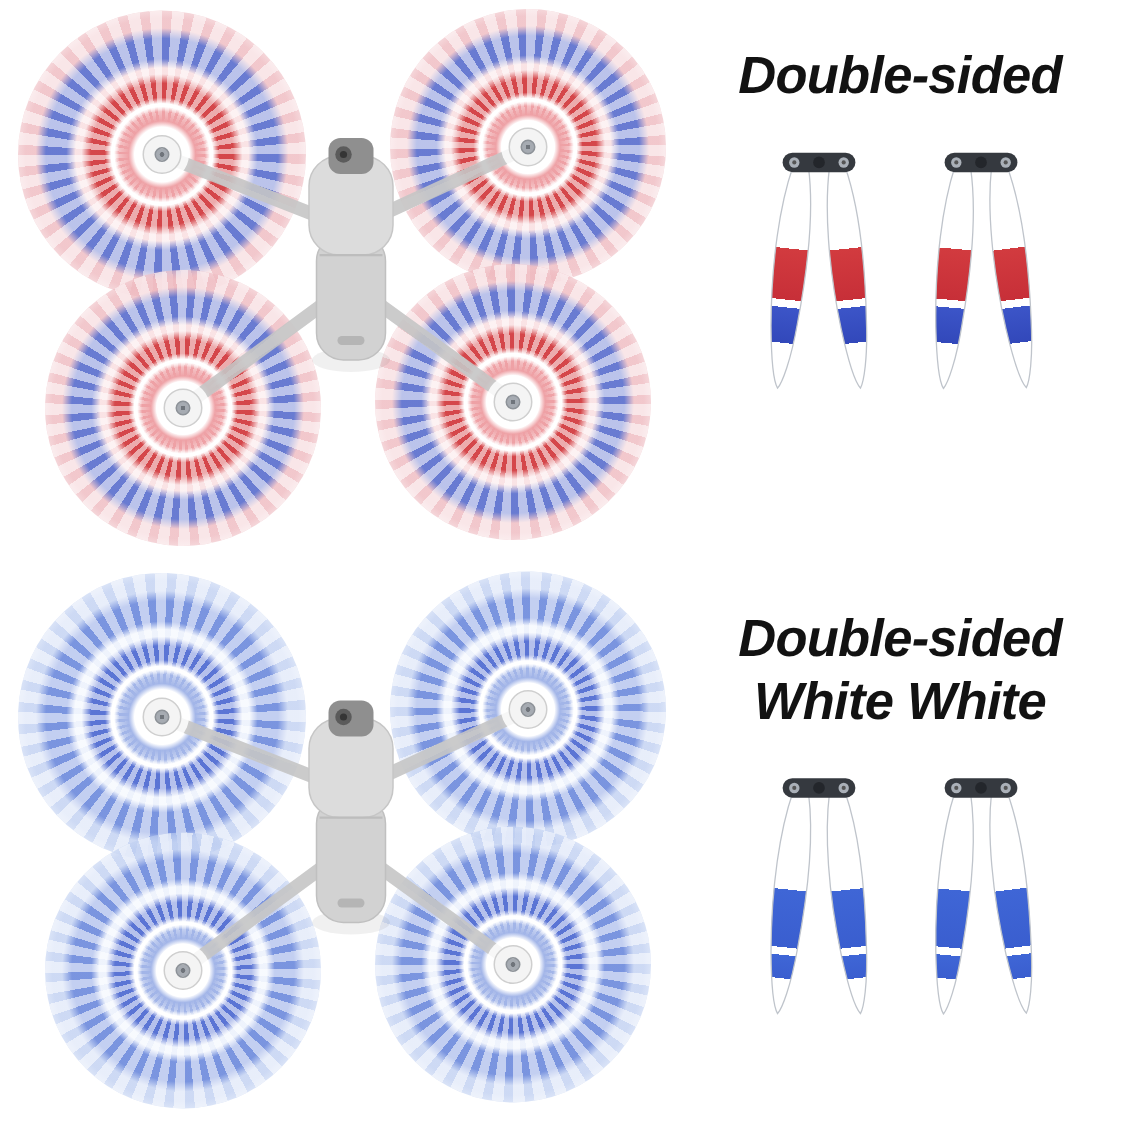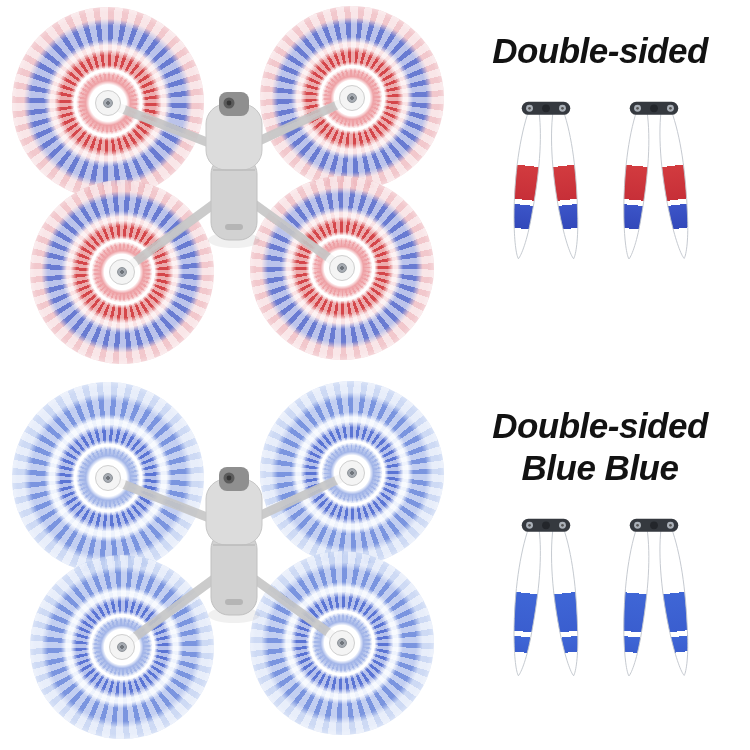--- a/index.html
+++ b/index.html
@@ -198,21 +198,21 @@
 
       <div class="hub tl"></div>
       <div class="hub tr"></div>
       <div class="hub bl"></div>
       <div class="hub br"></div>
     </div>
 
     <div class="right-col">
       <h2 class="title">
         <span>Double-sided</span><br>
-        <span>Blue Blue</span>
+        <span>White White</span>
       </h2>
       <div class="props">
         <svg class="prop-unit" viewBox="0 0 120 210">
           <use href="#blade" transform="translate(46,20) rotate(6)" fill="url(#gradWB)" stroke="#bfc4cb" stroke-width="1"></use>
           <use href="#blade" transform="translate(74,20) rotate(-6)" fill="url(#gradWB)" stroke="#bfc4cb" stroke-width="1"></use>
           <g>
             <rect x="32" y="9" width="56" height="15" rx="7.5" fill="#35393f"></rect>
             <circle cx="41" cy="16.5" r="4" fill="#aab0b8"></circle>
               <circle cx="41" cy="16.5" r="1.6" fill="#555"></circle>
             <circle cx="79" cy="16.5" r="4" fill="#aab0b8"></circle>

